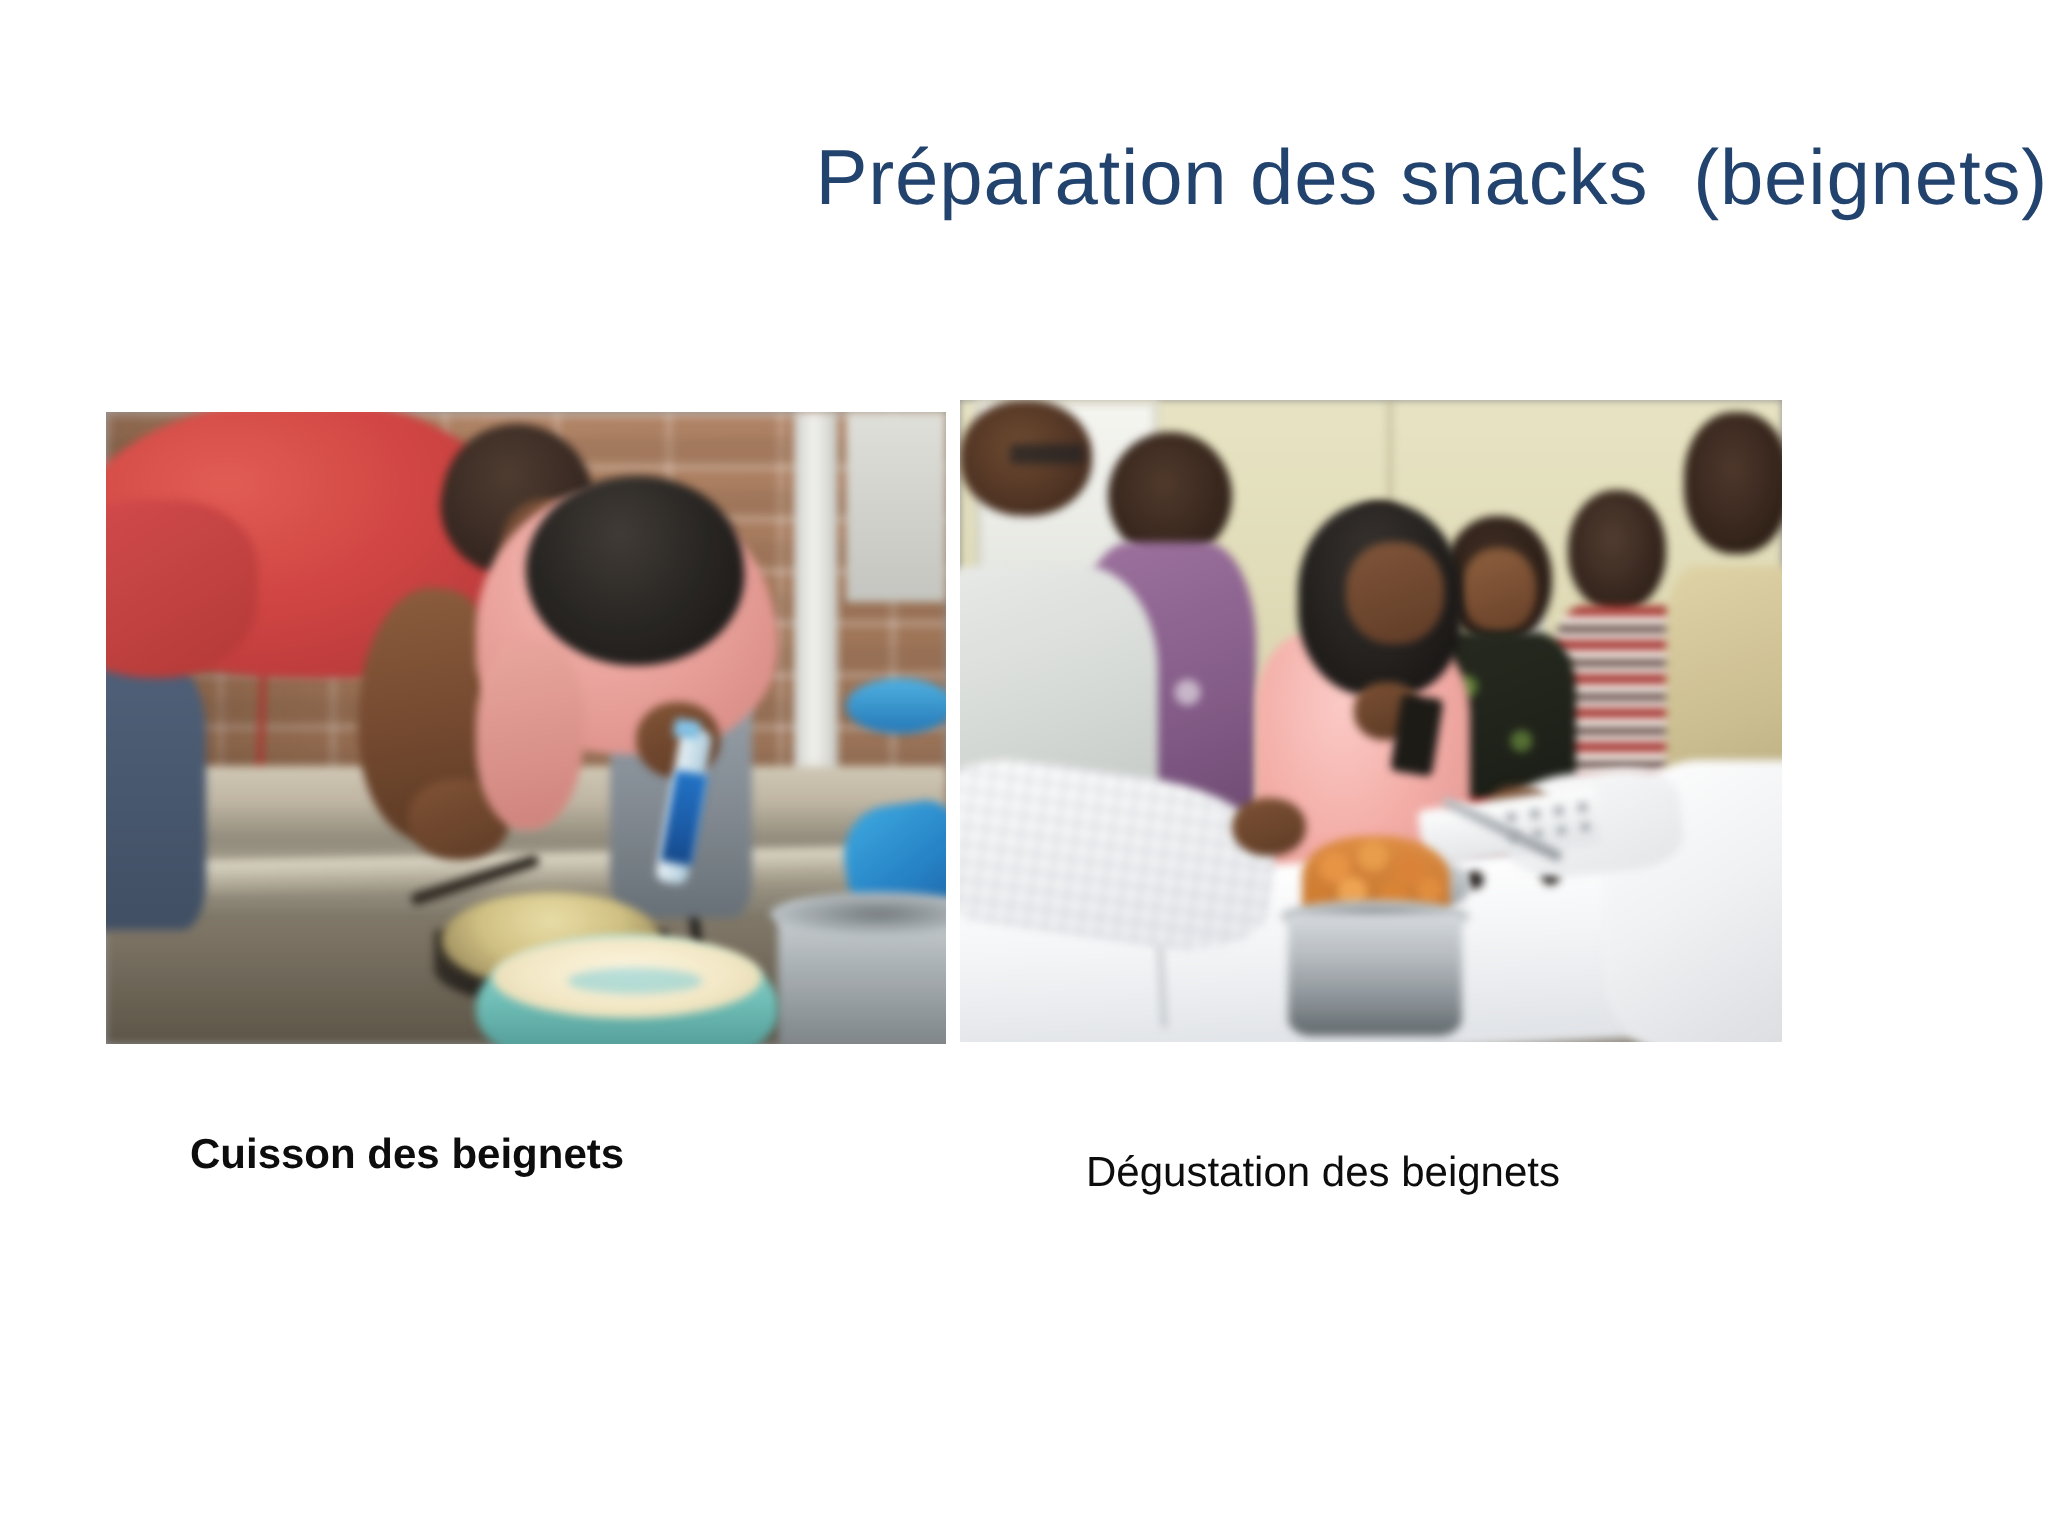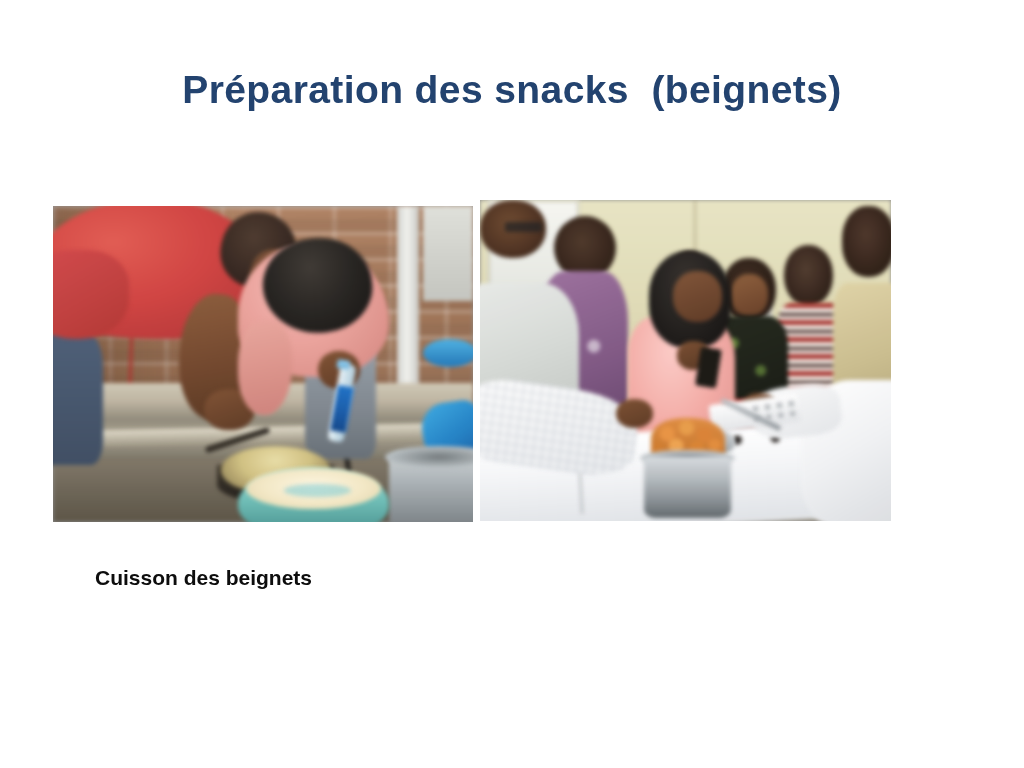--- a/index.html
+++ b/index.html
@@ -21,25 +21,25 @@
     inset: 0;
     background: #ffffff;
   }
 
   
   #slide-title {
     position: absolute;
     left: 0;
     top: 68px;
     width: 1024px;
-    text-align: center;
+    text-align: right;
     color: #23436f;
     font-family: "Liberation Sans", sans-serif;
     font-size: 39px;
-    font-weight: 700;
+    font-weight: 400;
     letter-spacing: 0.4px;
     white-space: pre;
     line-height: 1.15;
   }
 
   
   .photo {
     position: absolute;
     overflow: hidden;
     background: #8a8a8a;
@@ -665,14 +665,15 @@
     <div class="layer" id="serving-spoon-handle"></div>
     <div class="layer" id="serving-spoon-bowl"></div>
 
     <div class="layer" id="beignet-pile"></div>
     <div class="layer" id="beignet-pot-rim"></div>
     <div class="layer" id="beignet-pot"></div>
   </div>
 
   <div class="caption" id="caption-left">Cuisson des beignets</div>
 
+  <div class="caption" id="caption-right">Dégustation des beignets</div>
 
 </div>
 
 </body></html>

